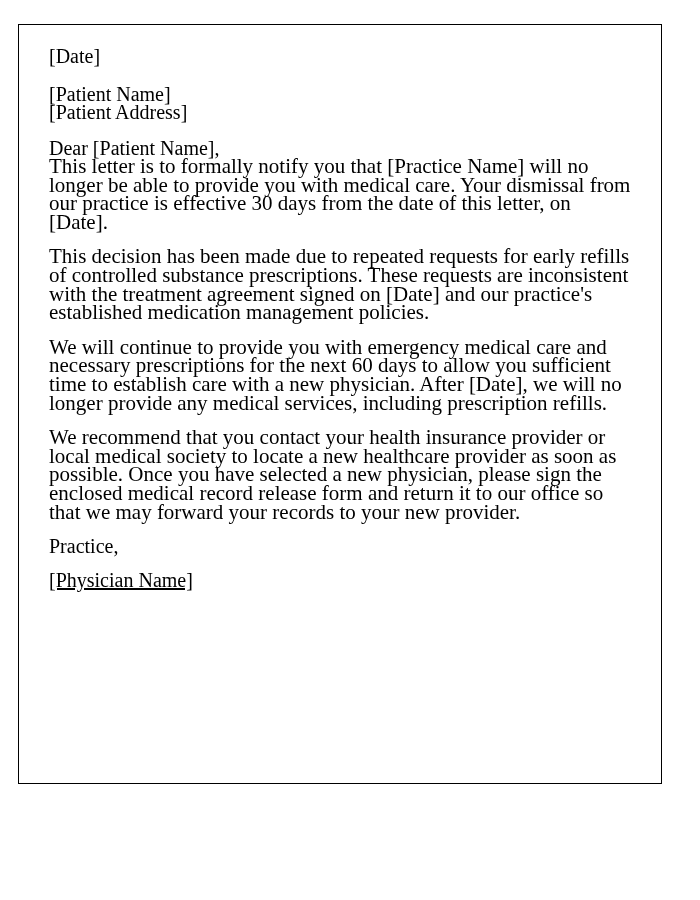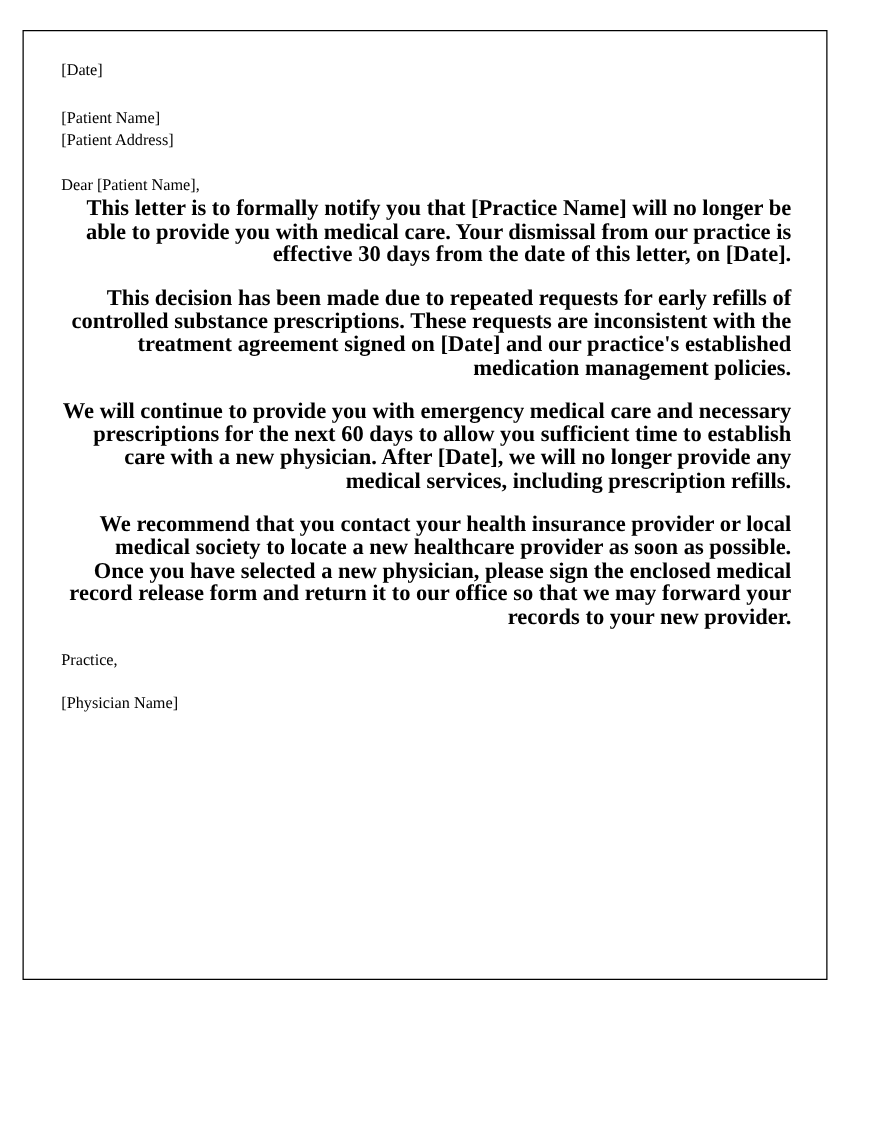--- a/index.html
+++ b/index.html
@@ -30,36 +30,35 @@
     background: #ffffff;
     box-sizing: border-box;
   }
   .letter-body {
     position: absolute;
     left: 30px;
     top: 22px;
     right: 28px;
   }
   .line {
-    font-size: 13px;
+    font-size: 20px;
     line-height: 18px;
     white-space: pre-wrap;
   }
   .para {
-    font-size: 18px;
+    font-size: 21px;
     line-height: 18.6px;
-    text-align: right;
+    text-align: left;
     margin-bottom: 16px;
-    font-weight: bold;
   }
   .date-block { margin-bottom: 20px; }
   .addr-block { margin-bottom: 18px; }
   .salutation { }
   .closing { margin-bottom: 16px; }
-  .signature-block .line { line-height: 18px; }
+  .signature-block .line { line-height: 18px; text-decoration: underline; }
 </style>
 </head>
 <body>
 
 <div class="page">
   <div class="sheet">
     <div class="letter-body">
 
       <div class="date-block">
         <div class="line">[Date]</div>

